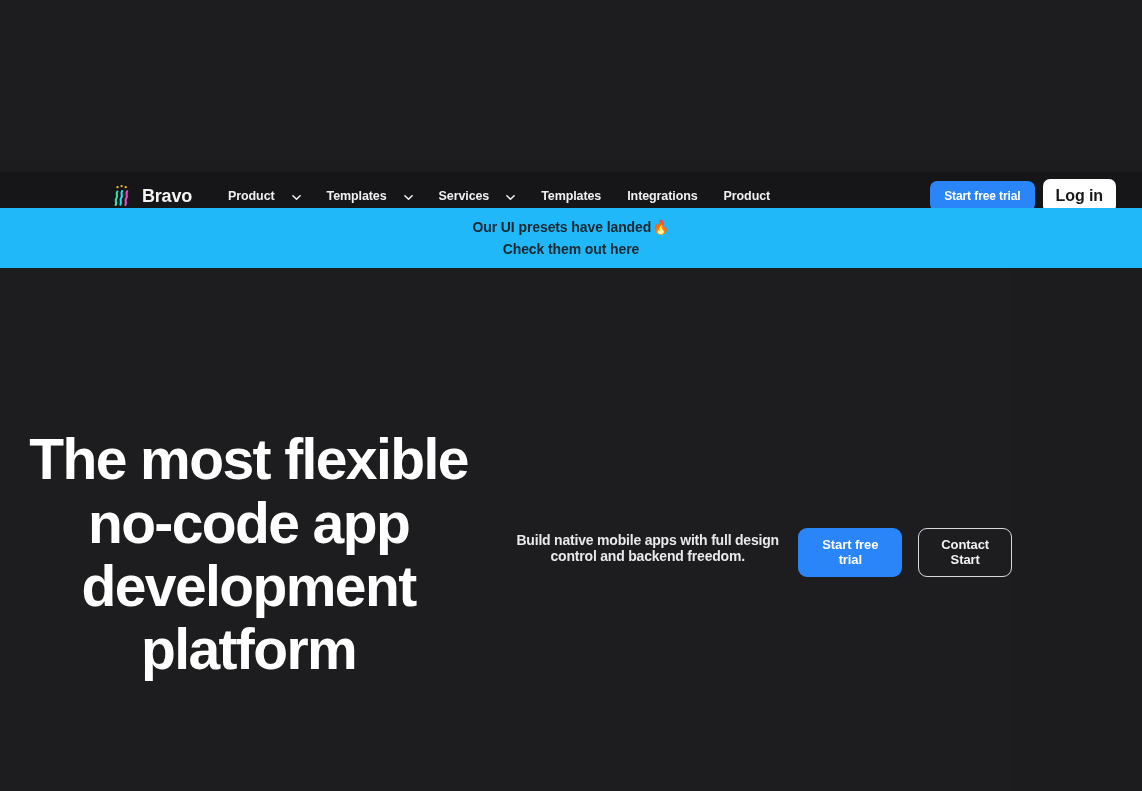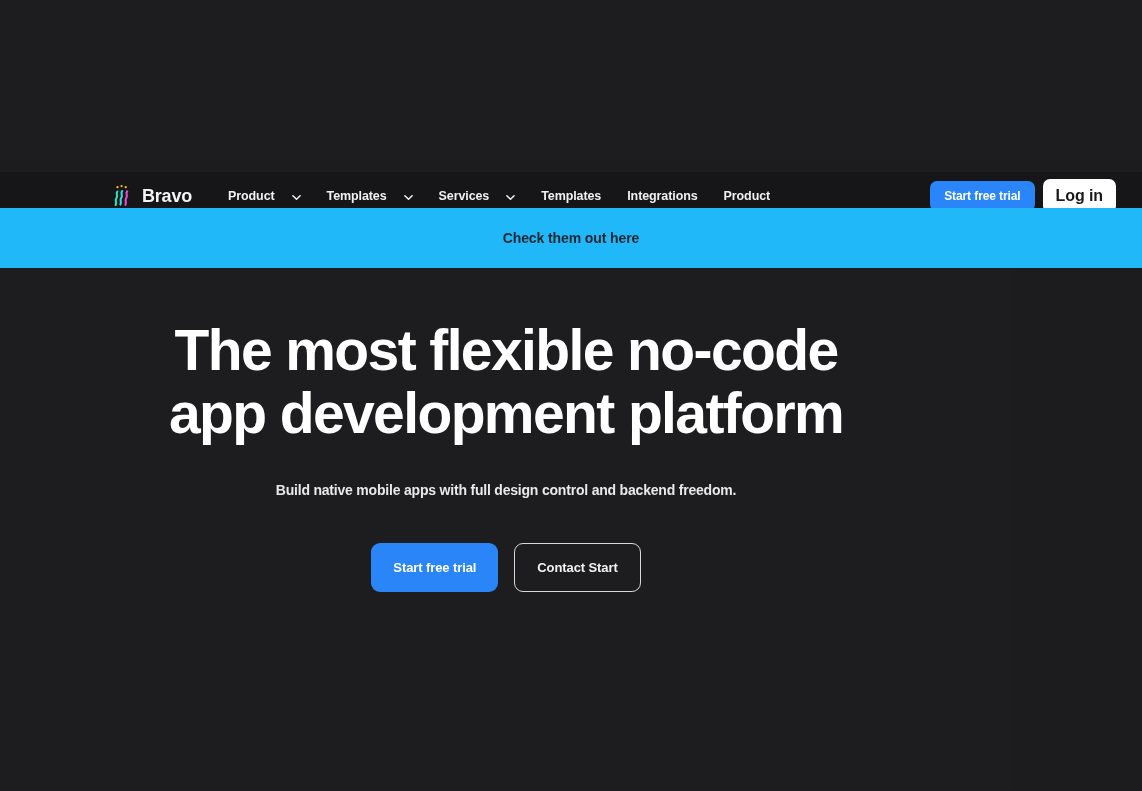--- a/index.html
+++ b/index.html
@@ -154,41 +154,42 @@
   }
 
   
   .hero {
     position: absolute;
     top: 268px; left: 0;
     width: 1012px;
     height: 523px;
     background: #1d1d1f;
     display: flex;
-    flex-direction: column;
+    flex-direction: row;
     align-items: center;
   }
   .hero-title {
     margin: 0;
     padding-top: 51px;
     width: 760px;
     text-align: center;
     color: #ffffff;
     font-size: 57px;
     line-height: 1.11;
     font-weight: 700;
     letter-spacing: -1.6px;
   }
   .hero-sub {
     margin: 0;
     padding-top: 36px;
     color: #e9e9ec;
     font-size: 14px;
     font-weight: 600;
     letter-spacing: -0.2px;
+    text-align: center;
   }
   .hero-cta {
     display: flex;
     align-items: center;
     gap: 16px;
     padding-top: 45px;
   }
   .btn-trial-lg {
     background: #2a85f8;
     color: #ffffff;
@@ -284,20 +285,24 @@
     </div>
 
     <div class="nav-actions">
       <button class="btn-trial-sm">Start free trial</button>
       <button class="btn-login-sm">Log in</button>
     </div>
 
   </div>
 
   <div class="banner">
+    <div class="banner-line">
+      <span>Our UI presets have landed</span>
+      <span class="banner-emoji">🔥</span>
+    </div>
     <div class="banner-line link">Check them out here</div>
   </div>
 
   <div class="hero">
     <h1 class="hero-title">The most flexible no-code app development platform</h1>
     <p class="hero-sub">Build native mobile apps with full design control and backend freedom.</p>
     <div class="hero-cta">
       <button class="btn-trial-lg">Start free trial</button>
       <button class="btn-contact-lg">Contact Start</button>
     </div>

